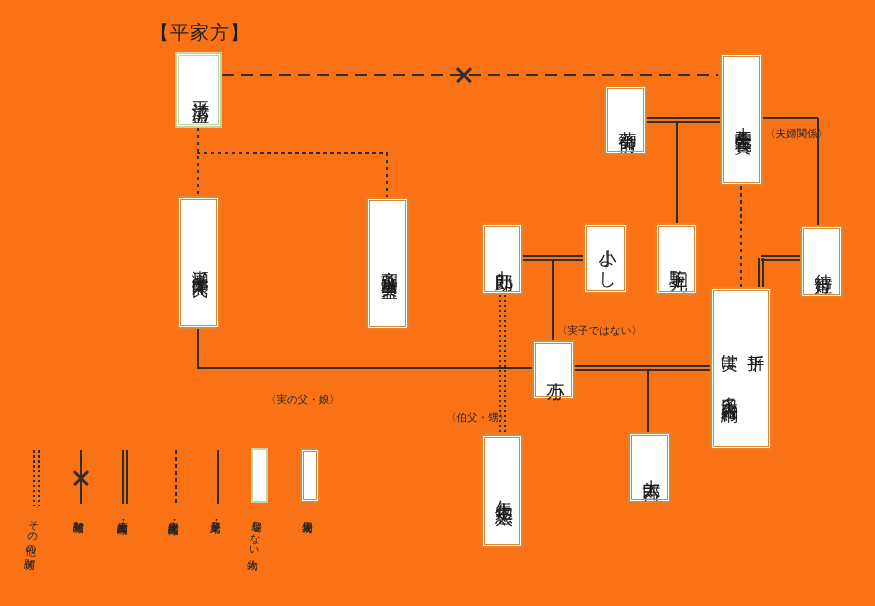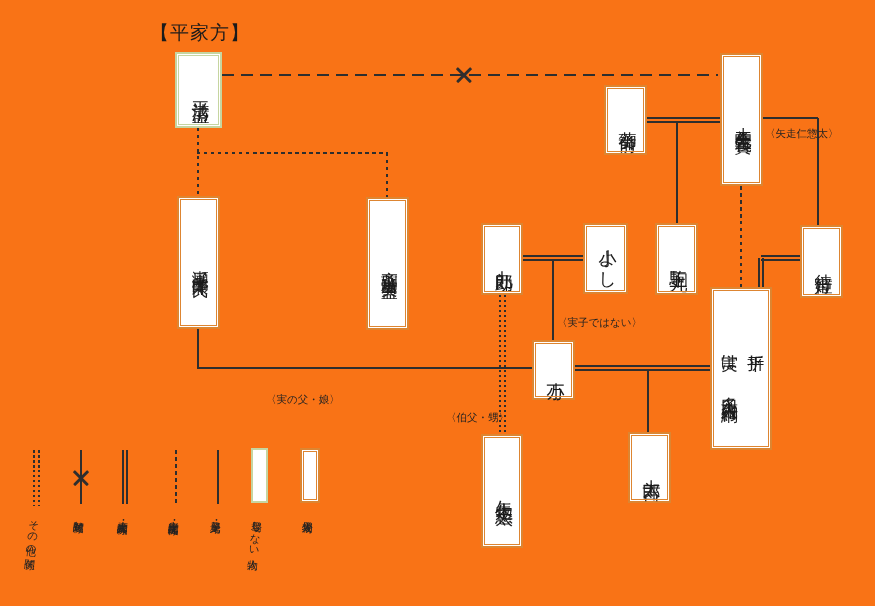--- a/index.html
+++ b/index.html
@@ -132,22 +132,22 @@
           <span>矢走仁惣太</span>
         </div>
       </div>
       <div class="node present" style="left: 628px; top: 432px; width: 43px; height: 71px;">
         <div class="node-label" style="font-size: 18px;">
           <span>太郎吉</span>
         </div>
       </div>
     </div>
   <div id="notes-layer">
-      <div class="annotation" style="left: 765px; top: 127px;">〈矢走仁惣太〉</div>
-      <div class="annotation" style="left: 557px; top: 316px;">〈実子ではない〉</div>
+      <div class="annotation" style="left: 765px; top: 127px;">〈夫婦関係〉</div>
+      <div class="annotation" style="left: 557px; top: 324px;">〈実子ではない〉</div>
       <div class="annotation" style="left: 266px; top: 393px;">〈実の父・娘〉</div>
       <div class="annotation" style="left: 446px; top: 411px;">〈伯父・甥〉</div>
     </div>
   <div id="legend-layer">
       <div class="edge doubledash v" style="top: 450px; height: 56px; left: 32.5px; width: 7px;"></div>
       <div class="legend-label" style="left: 29px; top: 513px;">その他の関係</div>
       <div class="edge solid v" style="top: 450px; height: 54px; left: 80px; width: 2px;"></div>
       <div class="xmark" style="left: 72px; top: 469px;"></div>
       <div class="legend-label" style="left: 74px; top: 513px;">敵対関係</div>
       <div class="edge double v" style="top: 450px; height: 54px; left: 122px; width: 6px;"></div>

